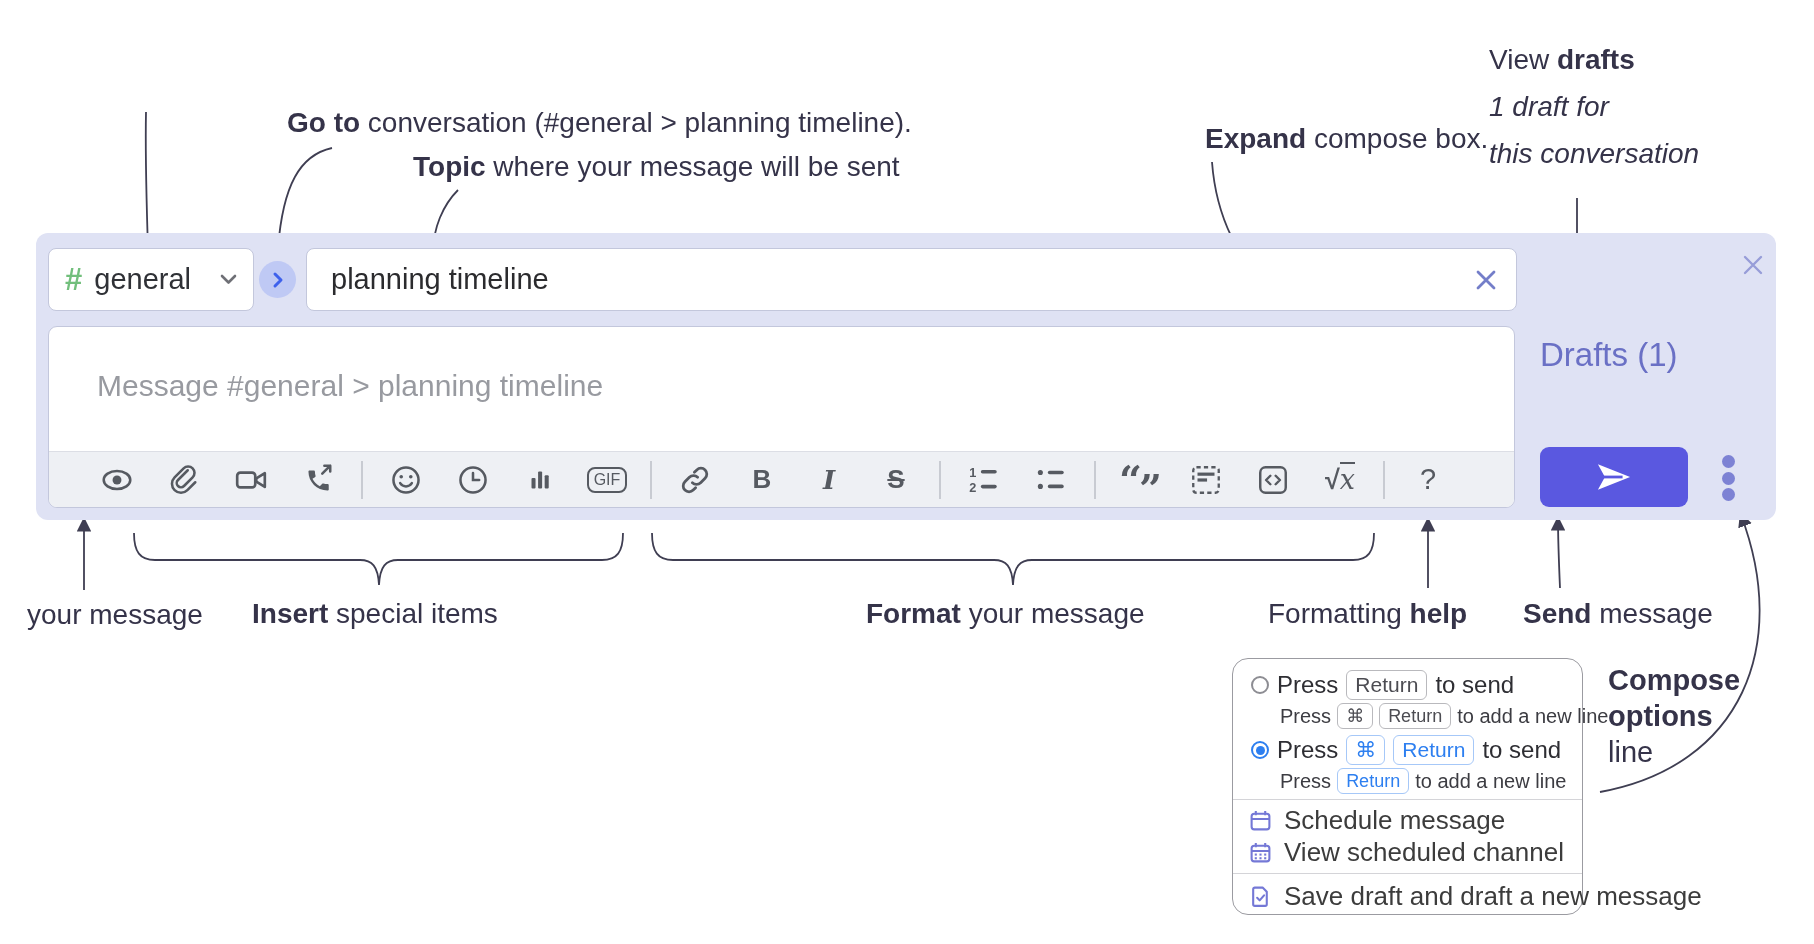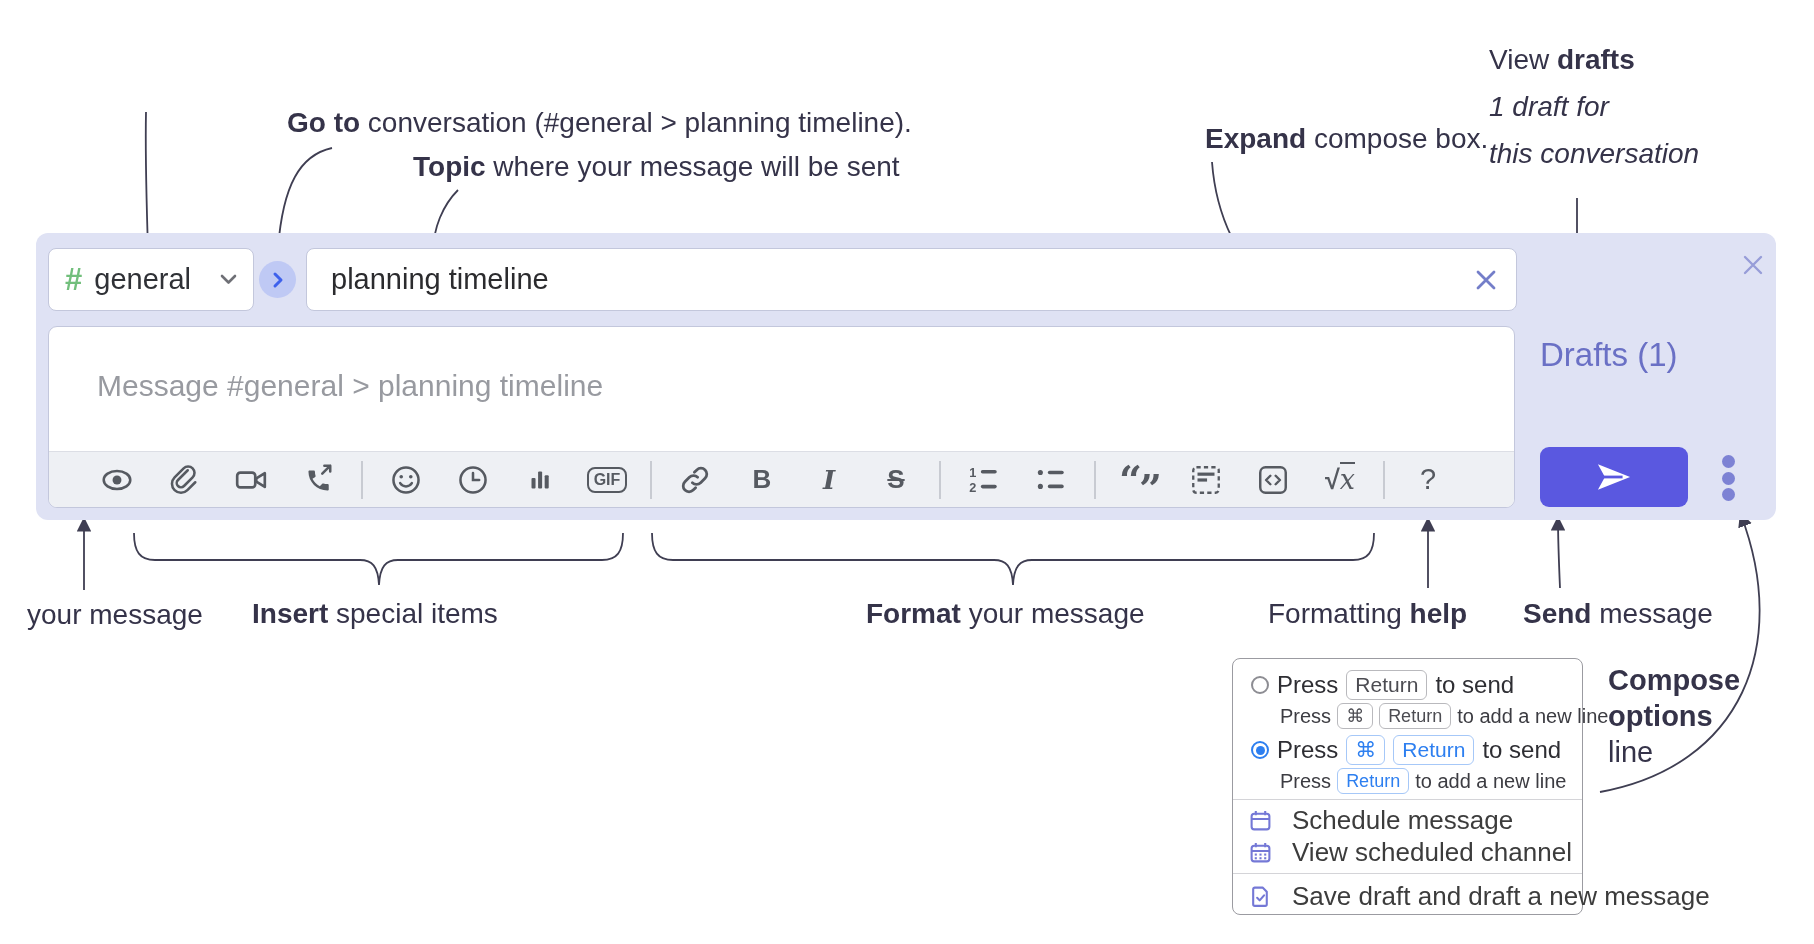--- a/index.html
+++ b/index.html
@@ -20,37 +20,37 @@
   .topic-text{font-size:29px;color:#2b2b2e;flex:1;}
   .msg-card{position:absolute;left:12px;top:93px;width:1467px;height:182px;background:#fff;border:1px solid #c3c7dc;border-radius:9px;box-sizing:border-box;overflow:hidden;}
   .msg-area{position:absolute;left:0;top:16px;width:100%;height:126px;margin-left:36px;}
   .placeholder{position:absolute;left:12px;top:26px;font-size:30px;color:#989aa0;}
   .expand-btn{position:absolute;right:10px;top:13px;width:28px;height:28px;}
   .toolbar{position:absolute;left:0;bottom:0;width:100%;height:56px;background:#eef0f4;border-top:1px solid #dcdee5;
            display:flex;align-items:center;padding-left:44px;box-sizing:border-box;}
   .tb-btn{width:48px;height:48px;display:flex;align-items:center;justify-content:center;color:#565a61;flex:0 0 auto;margin-right:19px;cursor:pointer;}
   .tb-div{width:2px;height:38px;background:#c8cbd2;margin-right:19px;flex:0 0 auto;}
   .glyph{font-size:26px;font-weight:700;color:#565a61;}
-  .gif-chip{border:2.5px solid #565a61;border-radius:8px;font-size:16px;font-weight:700;color:#565a61;padding:3px 5px;line-height:1;}
+  .gif-chip{border:2.5px solid #565a61;border-radius:8px;font-size:16px;font-weight:400;color:#565a61;padding:3px 5px;line-height:1;}
   .drafts-link{position:absolute;left:1504px;top:103px;font-size:33px;color:#6a70c5;cursor:pointer;}
   .send-btn{position:absolute;left:1504px;top:214px;width:148px;height:60px;background:#5a58e0;border:none;border-radius:9px;display:flex;align-items:center;justify-content:center;cursor:pointer;}
   .dots-btn{position:absolute;left:1678px;top:222px;width:28px;height:46px;display:flex;flex-direction:column;align-items:center;justify-content:space-between;cursor:pointer;}
   .dot{width:13px;height:13px;border-radius:50%;background:#7d82d4;}
   .close-x{position:absolute;left:1702px;top:17px;width:30px;height:30px;cursor:pointer;}
   
-  .popup{position:absolute;left:1232px;top:658px;width:351px;height:257px;background:#fff;border:1.5px solid #9b9ba1;border-radius:8px;box-sizing:border-box;}
+  .popup{position:absolute;left:1232px;top:658px;width:351px;height:257px;background:#fff;border:1.5px solid #9b9ba1;border-radius:16px;box-sizing:border-box;}
   .prow{position:absolute;display:flex;align-items:center;gap:8px;white-space:nowrap;}
   .pmain{font-size:24px;color:#2e2e33;}
   .psub{font-size:20px;color:#3c3c42;gap:6px;}
   .radio{width:18px;height:18px;border-radius:50%;border:2px solid #8d8d93;box-sizing:border-box;background:#fff;}
   .radio.sel{border-color:#2d7ff0;display:flex;align-items:center;justify-content:center;}
   .radio.sel::after{content:"";width:9px;height:9px;border-radius:50%;background:#2d7ff0;}
   .key{display:inline-block;border:1.5px solid #b9b9bd;border-radius:6px;color:#4c4c52;padding:0 8px;line-height:1.35;background:#fff;}
   .key.blue{border-color:#a6c8f8;color:#2d7ff0;}
-  .mrow{position:absolute;display:flex;align-items:center;gap:20px;font-size:26px;color:#3c3c3c;white-space:nowrap;cursor:pointer;}
+  .mrow{position:absolute;display:flex;align-items:center;gap:12px;font-size:26px;color:#3c3c3c;white-space:nowrap;cursor:pointer;}
   .mico{color:#7478d6;display:flex;}
   .hr{position:absolute;left:0;width:100%;height:0;border-top:1.5px solid #d4d4d8;}
 </style>
 </head>
 <body>
 <div class="stage">
 
 <svg class="overlay" width="1814" height="944" viewBox="0 0 1814 944">
   <defs>
     <marker id="ah" viewBox="0 0 10 10" refX="8" refY="5" markerWidth="8" markerHeight="8" orient="auto-start-reverse">

